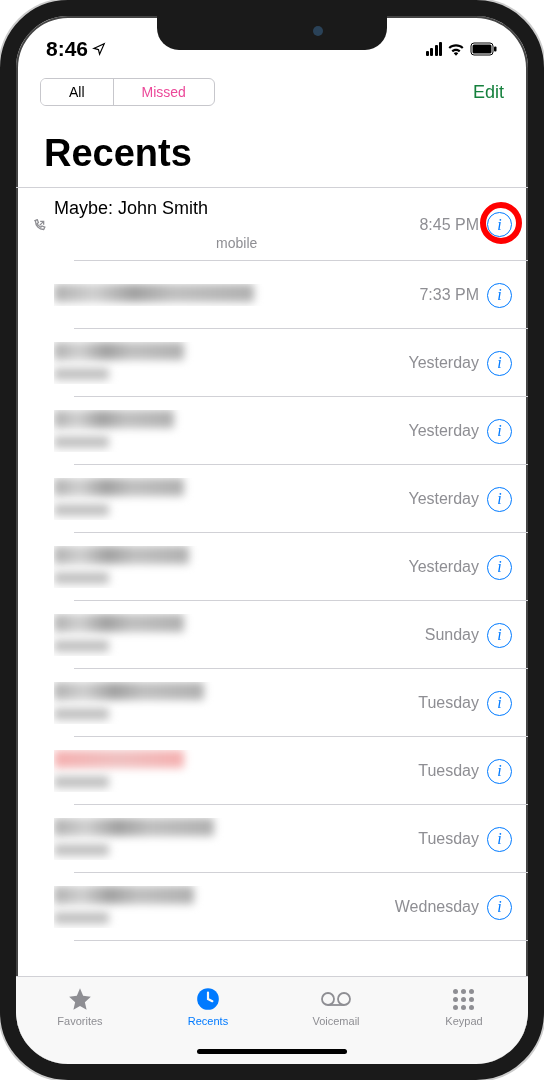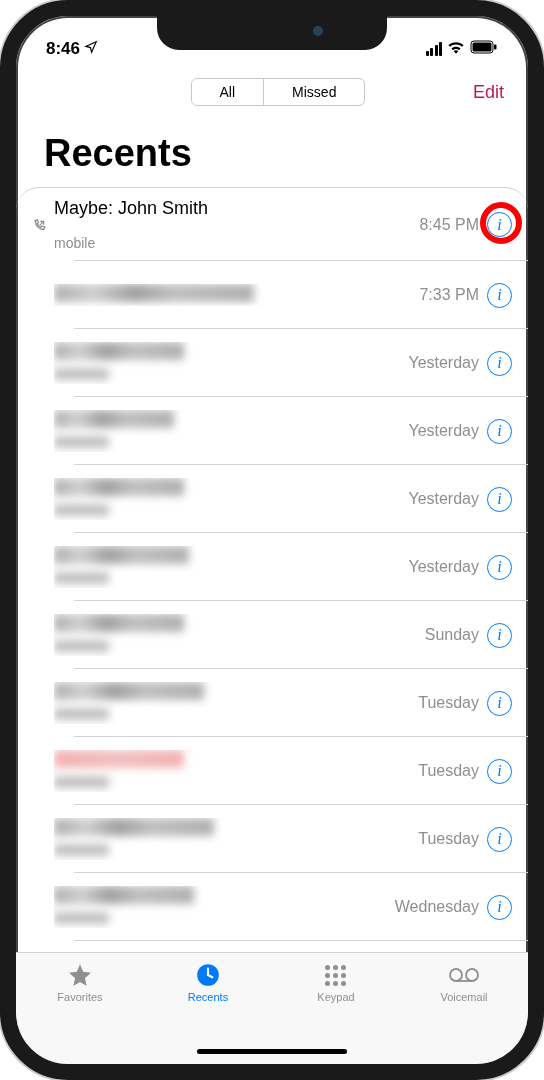--- a/index.html
+++ b/index.html
@@ -40,85 +40,83 @@
   background: #2a4258;
   border-radius: 50%;
 }
 .status-bar {
   display: flex;
   justify-content: space-between;
   align-items: center;
   padding: 14px 30px 0;
   height: 52px;
   font-weight: 600;
-  font-size: 17px;
+  font-size: 21px;
 }
 .status-left { display: flex; align-items: center; gap: 4px; }
 .status-right { display: flex; align-items: center; gap: 5px; }
 .signal-icon { display: inline-flex; align-items: flex-end; gap: 1.5px; }
 .signal-bar { width: 3px; background: #000; border-radius: 1px; }
 .nav-bar {
   display: flex;
   align-items: center;
-  justify-content: center;
+  justify-content: flex-start;
   position: relative;
   padding: 10px 24px 8px;
-  margin-left: 12px;
 }
 .seg-control {
   display: flex;
   border: 1px solid #c7c7cc;
   border-radius: 6px;
   overflow: hidden;
   background: #fff;
 }
 .seg {
   padding: 5px 28px;
   font-size: 14px;
   color: #000;
   cursor: pointer;
 }
 .seg.active { background: #fff; }
-.seg:not(.active) { color: #000000; border-left: 1px solid #c7c7cc; }
+.seg:not(.active) { color: #ec4899; border-left: 1px solid #c7c7cc; }
 .edit-btn {
   position: absolute;
   right: 24px;
-  color: #be185d;
+  color: #15803d;
   font-size: 18px;
   cursor: pointer;
 }
 .title-large {
   font-size: 38px;
   font-weight: 700;
   padding: 18px 28px 12px;
 }
 .call-list {
   border-top: 1px solid #d1d1d6;
-  border-radius: 23px;
 }
 .call-row {
   display: flex;
   align-items: center;
   padding: 10px 16px 10px 8px;
   min-height: 68px;
   position: relative;
 }
 .call-row::after {
   content: "";
   position: absolute;
   left: 58px;
   right: 0;
   bottom: 0;
   height: 1px;
   background: #d1d1d6;
 }
 .call-icon-col { width: 30px; display: flex; justify-content: center; align-items: flex-start; padding-top: 2px; }
 .call-main { flex: 1; overflow: hidden; }
 .call-name { font-size: 18px; font-weight: 500; color: #000; }
-.call-sub { font-size: 14px; color: #8e8e93; margin-top: 16px; }
+.call-sub { font-size: 14px; color: #8e8e93; margin-top: 16px; text-align: center; }
 .call-time { color: #8e8e93; font-size: 16px; margin-right: 8px; text-align: center; }
 .info-btn {
   width: 25px; height: 25px;
   border: 1.8px solid #007AFF;
   border-radius: 50%;
   display: flex; align-items: center; justify-content: center;
   color: #007AFF;
   font-size: 16px;
   font-family: Georgia, serif;
   font-style: italic;
@@ -140,21 +138,21 @@
   border-radius: 2px;
   margin-top: 4px;
 }
 .blur-red {
   background: linear-gradient(90deg, #f5b0b0 0%, #f0c0c0 50%, #f5b0b0 100%);
 }
 .tab-bar {
   position: absolute;
   bottom: 0;
   left: 0; right: 0;
-  height: 112px;
+  height: 88px;
   background: #f8f8f8;
   border-top: 1px solid #d1d1d6;
   display: flex;
   justify-content: space-around;
   padding-top: 8px;
 }
 .tab-item {
   display: flex;
   flex-direction: column;
   align-items: center;
@@ -333,39 +331,39 @@
       <div class="tab-icon">
         <svg width="26" height="26" viewBox="0 0 24 24" fill="currentColor">
             <circle cx="12" cy="12" r="10"></circle>
             <path d="M12 6v6l4 2" stroke="#f8f8f8" stroke-width="2" fill="none" stroke-linecap="round"></path>
           </svg>
       </div>
       <span>Recents</span>
     </div>
     <div class="tab-item">
       <div class="tab-icon">
-        <div class="keypad-dots">
-            <span></span>
-            <span></span>
-            <span></span>
-            <span></span>
-            <span></span>
-            <span></span>
-            <span></span>
-            <span></span>
-            <span></span>
-          </div>
-      </div>
-      <span>Keypad</span>
-    </div>
-    <div class="tab-item">
-      <div class="tab-icon">
         <svg width="32" height="18" viewBox="0 0 32 18" fill="none" stroke="currentColor" stroke-width="1.8">
             <circle cx="8" cy="9" r="6"></circle>
             <circle cx="24" cy="9" r="6"></circle>
             <line x1="8" y1="15" x2="24" y2="15"></line>
           </svg>
       </div>
       <span>Voicemail</span>
     </div>
+    <div class="tab-item">
+      <div class="tab-icon">
+        <div class="keypad-dots">
+            <span></span>
+            <span></span>
+            <span></span>
+            <span></span>
+            <span></span>
+            <span></span>
+            <span></span>
+            <span></span>
+            <span></span>
+          </div>
+      </div>
+      <span>Keypad</span>
+    </div>
     <div class="home-indicator"></div>
   </div>
 </div>
 
 </body></html>

